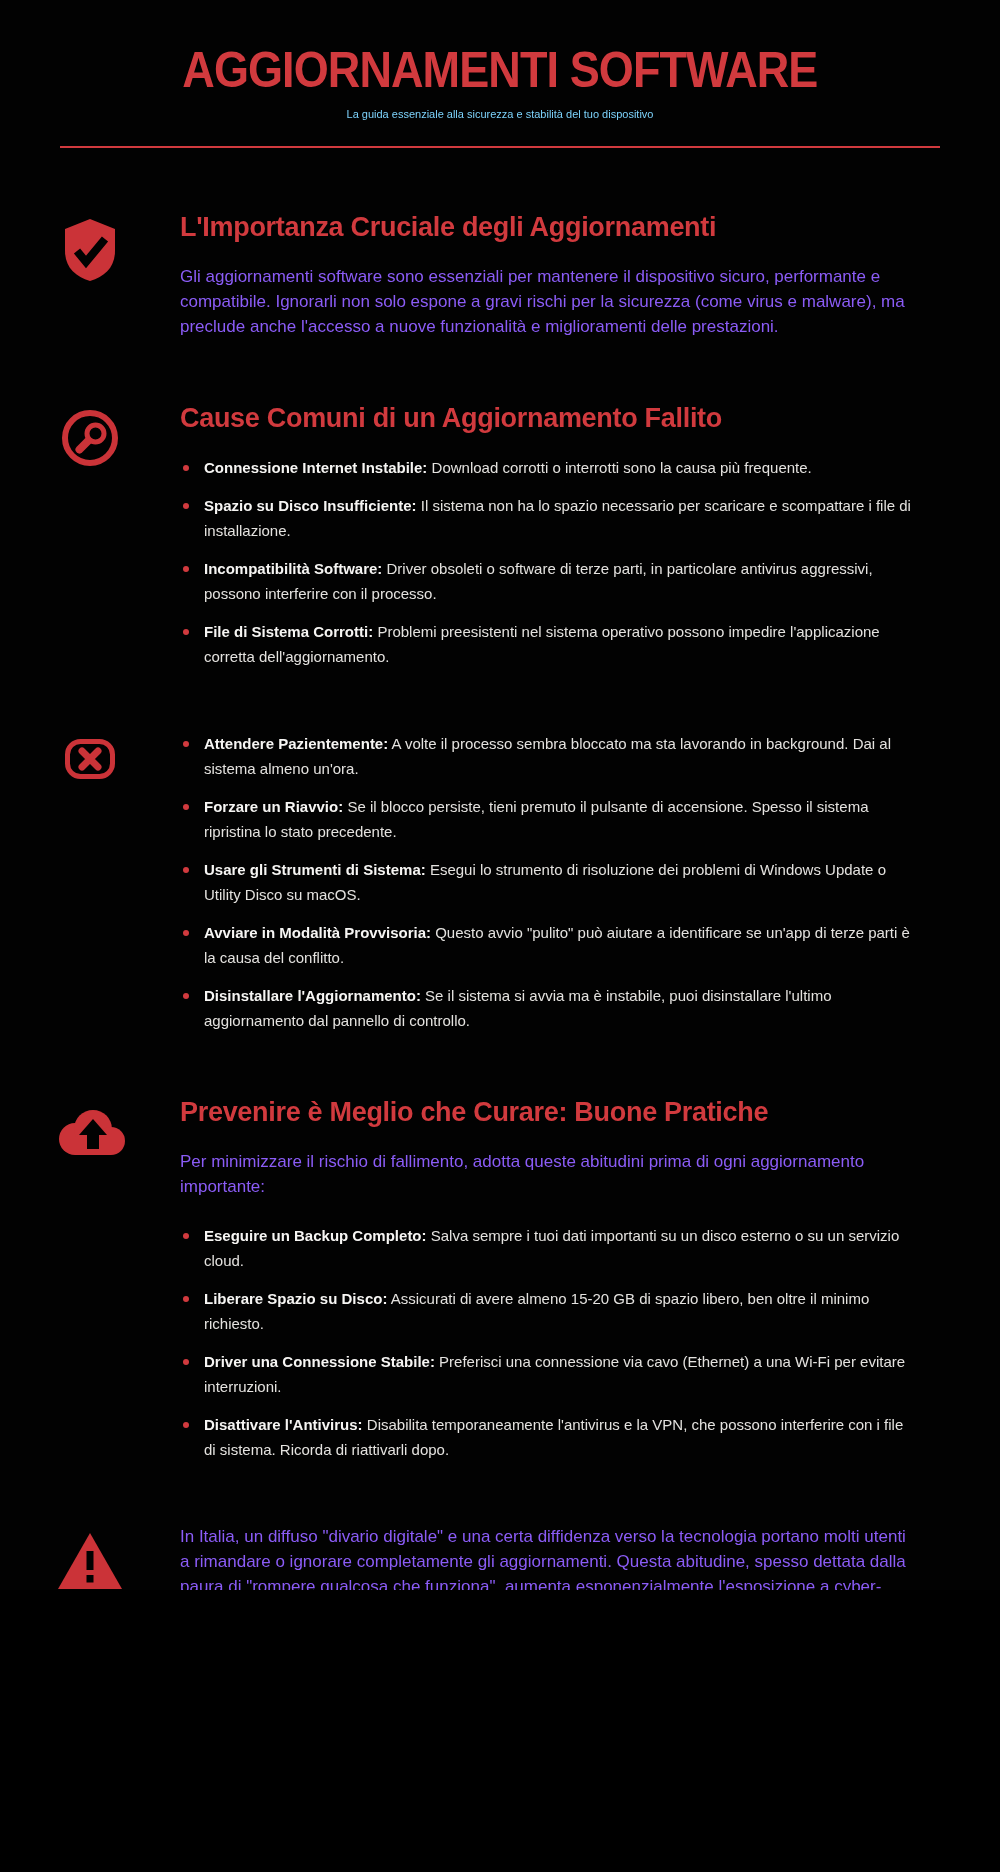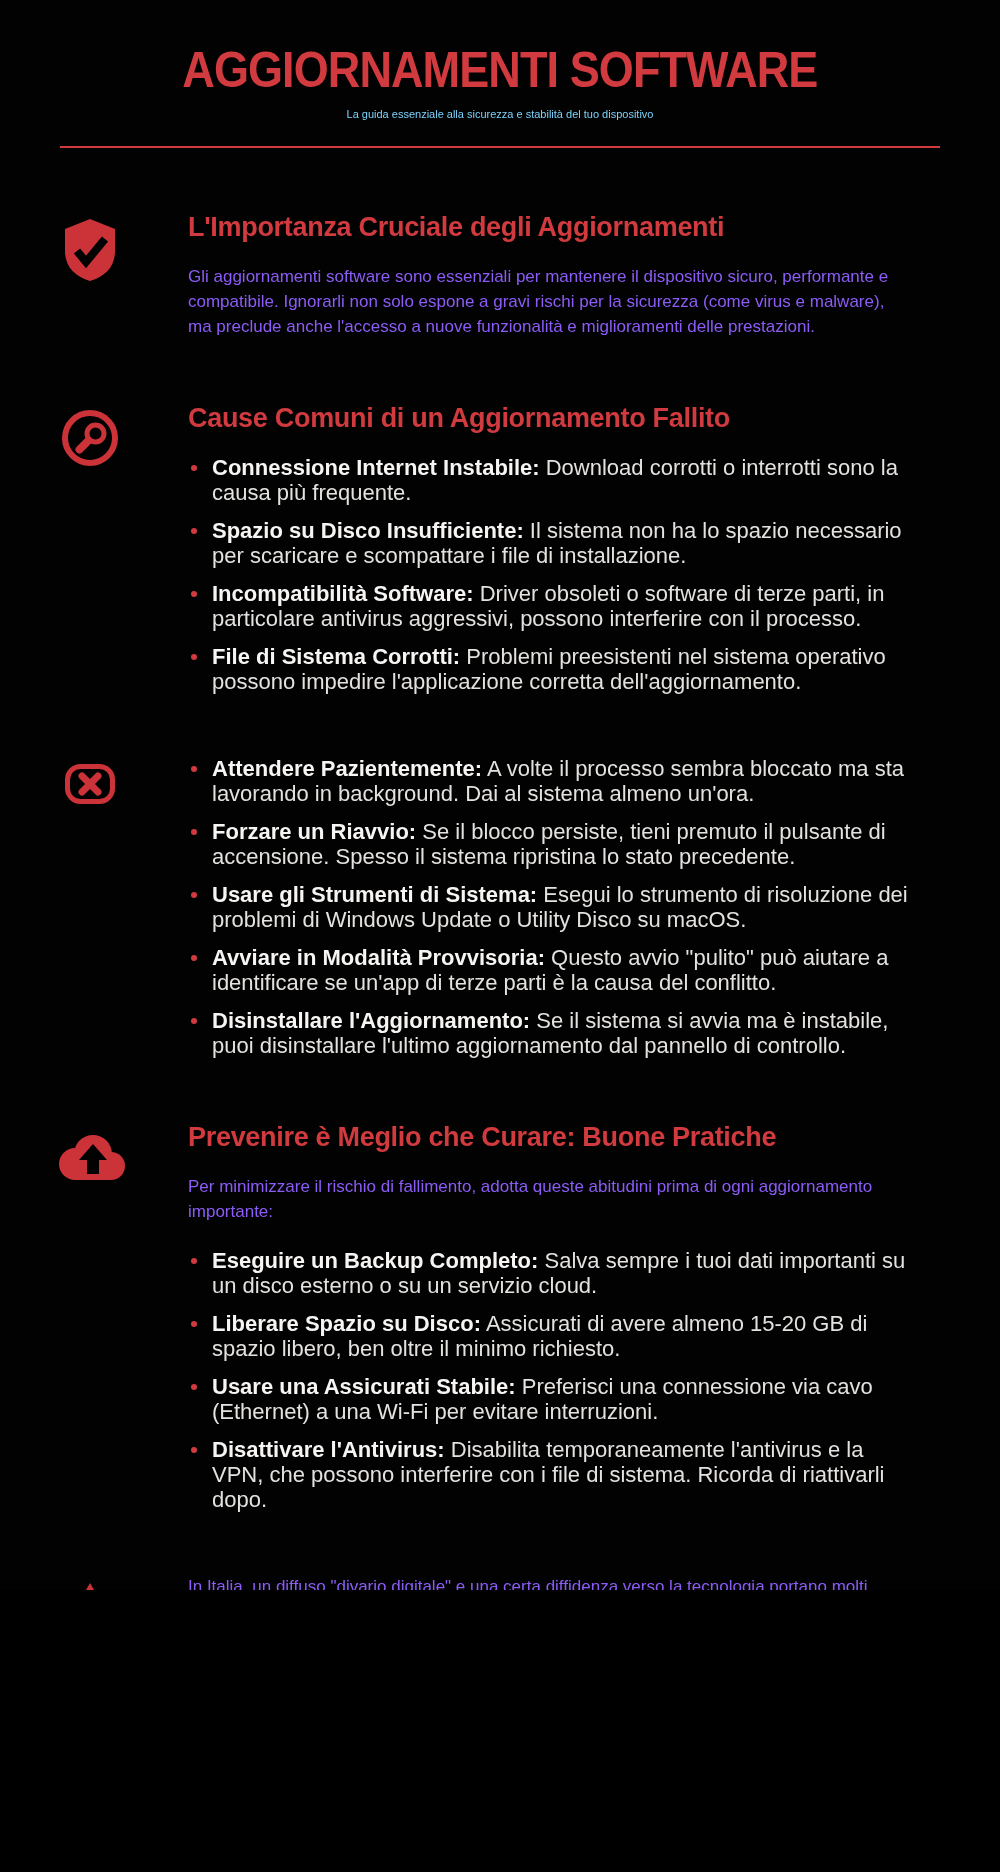--- a/index.html
+++ b/index.html
@@ -32,21 +32,21 @@
     color:#7dd3fc;
     font-weight:400;
   }
   .divider{
     border:none;
     border-top:2px solid #d13a3e;
     margin:26px 60px 0;
   }
   
   .sections{padding-top:62px;}
-  .section{display:flex;margin-bottom:62px;gap:8px;}
+  .section{display:flex;margin-bottom:62px;}
   .icon-col{
     width:180px;
     flex:0 0 180px;
     display:flex;
     justify-content:center;
     align-items:flex-start;
     padding-top:8px;
     box-sizing:border-box;
   }
   .content{flex:1;padding-right:88px;}
@@ -63,21 +63,21 @@
     font-size:17px;
     line-height:25px;
     color:#8b5cf6;
   }
   .intro{margin-bottom:24px;}
   .bullets{list-style:none;margin:0;padding:0;}
   .bullets li{
     position:relative;
     padding-left:24px;
     margin-bottom:13px;
-    font-size:22px;
+    font-size:15px;
     line-height:25px;
     color:#e4e2df;
   }
   .bullets li:last-child{margin-bottom:0;}
   .dot{
     position:absolute;
     left:3px;
     top:10px;
     width:6px;
     height:6px;
@@ -218,21 +218,21 @@
             <span class="term">Eseguire un Backup Completo:</span>
             <span class="desc">Salva sempre i tuoi dati importanti su un disco esterno o su un servizio cloud.</span>
           </li>
           <li>
             <span class="dot"></span>
             <span class="term">Liberare Spazio su Disco:</span>
             <span class="desc">Assicurati di avere almeno 15-20 GB di spazio libero, ben oltre il minimo richiesto.</span>
           </li>
           <li>
             <span class="dot"></span>
-            <span class="term">Usare una Assicurati Stabile:</span>
+            <span class="term">Driver una Connessione Stabile:</span>
             <span class="desc">Preferisci una connessione via cavo (Ethernet) a una Wi-Fi per evitare interruzioni.</span>
           </li>
           <li>
             <span class="dot"></span>
             <span class="term">Disattivare l'Antivirus:</span>
             <span class="desc">Disabilita temporaneamente l'antivirus e la VPN, che possono interferire con i file di sistema. Ricorda di riattivarli dopo.</span>
           </li>
         </ul>
       </div>
     </div>

